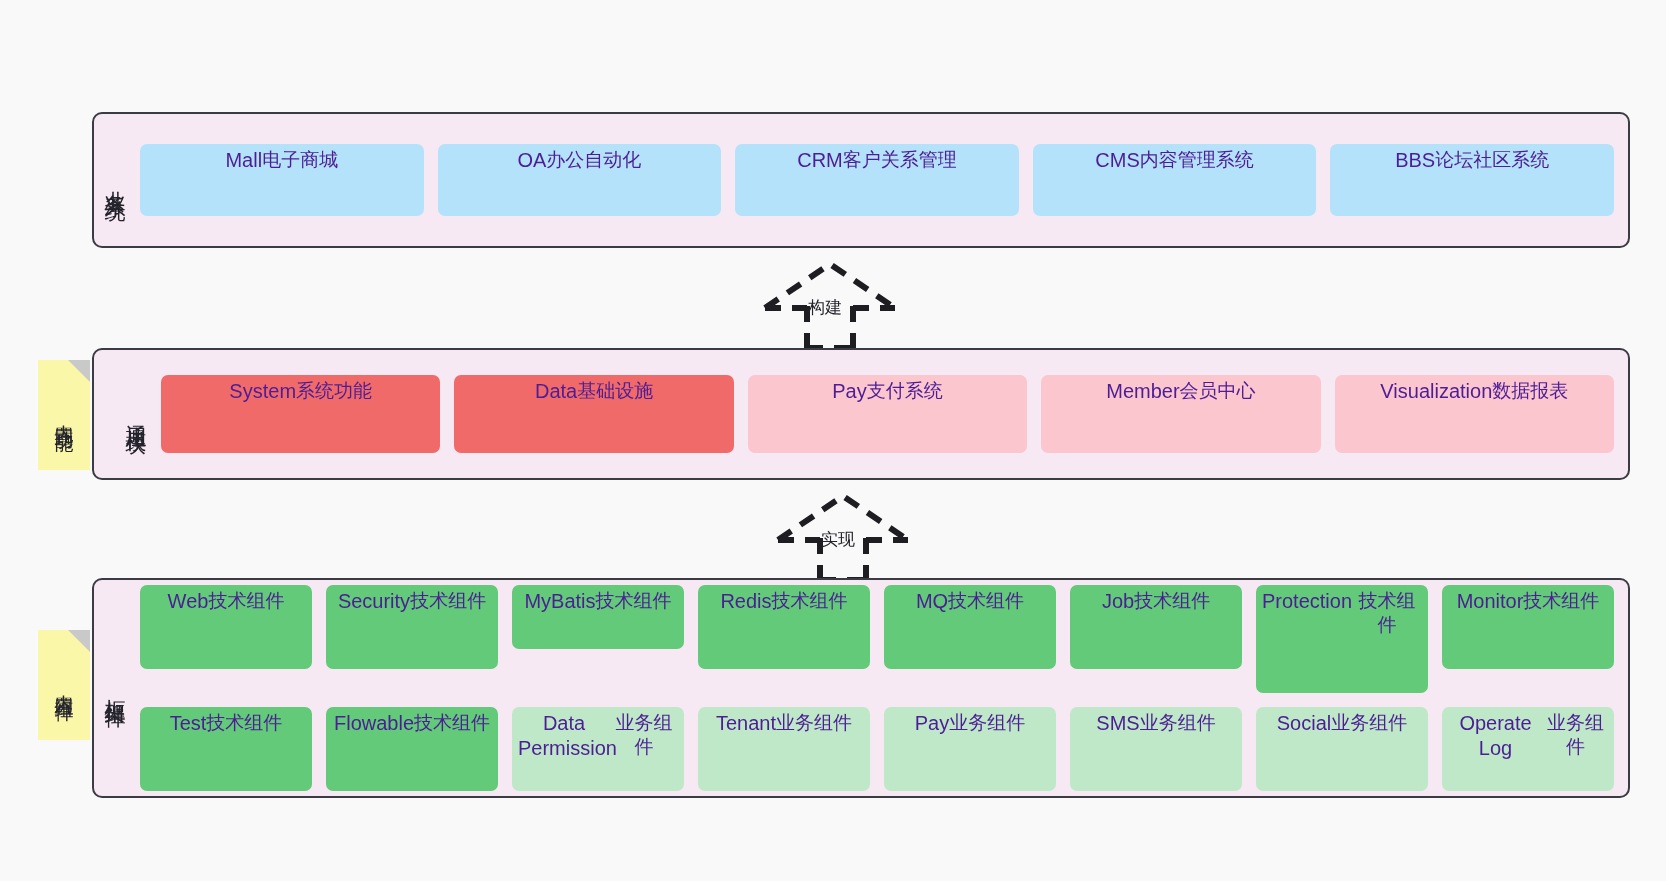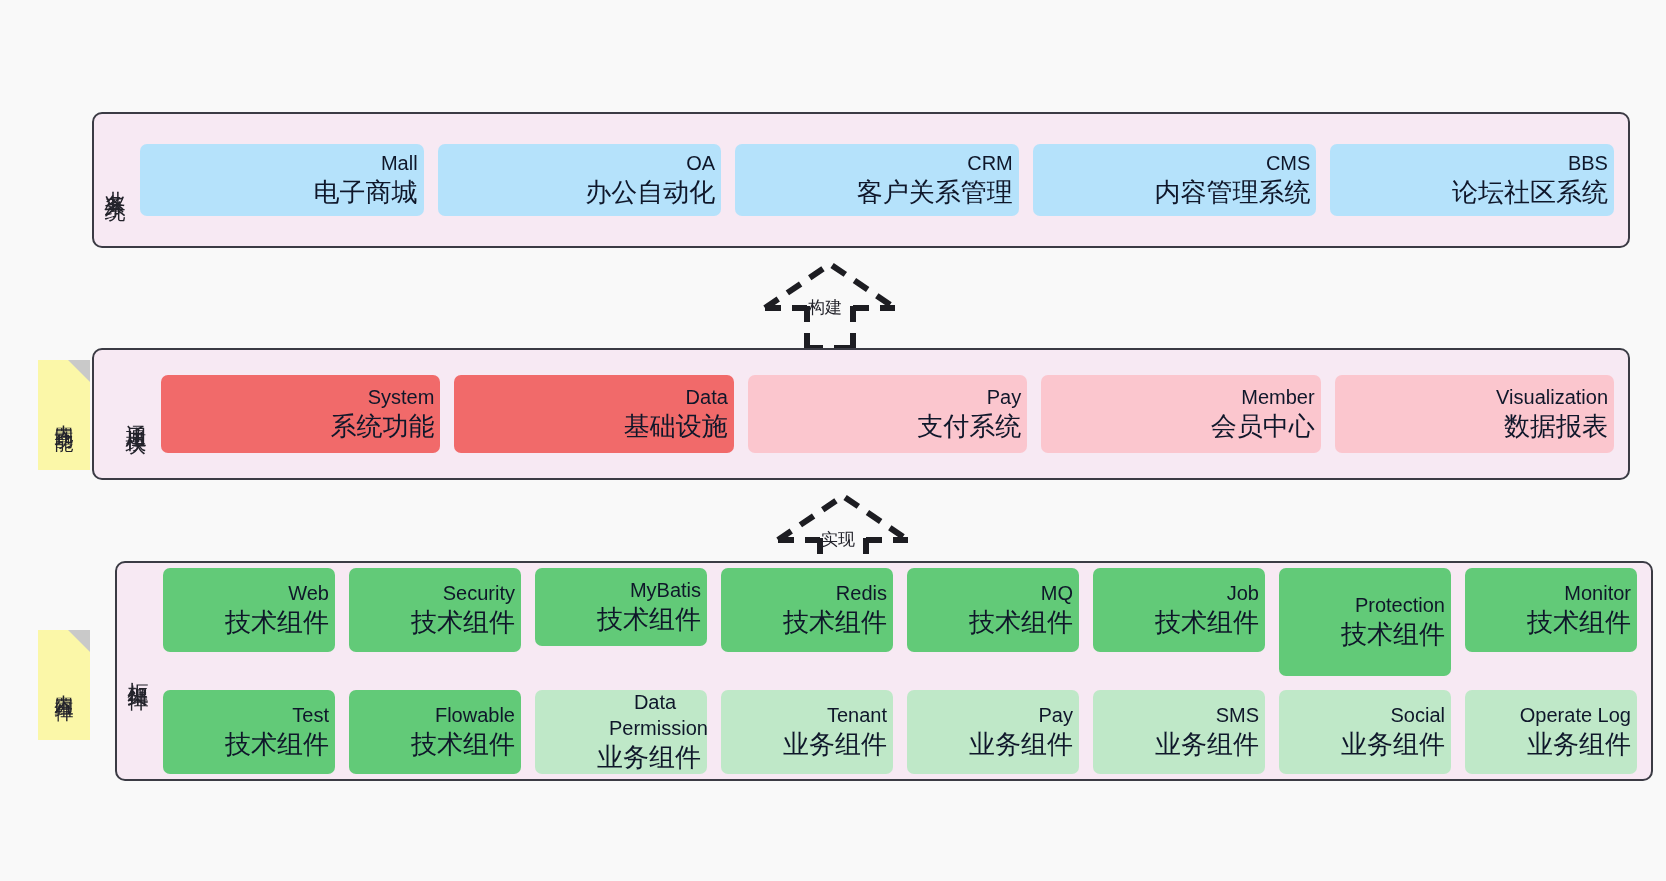--- a/index.html
+++ b/index.html
@@ -55,30 +55,30 @@
   .card-rows {
     display: flex;
     flex-direction: column;
     width: 100%;
     gap: 14px;
   }
   .card {
     flex: 1 1 0;
     border-radius: 7px;
     display: flex;
-    flex-direction: column;
-    align-items: flex-end;
+    flex-direction: row;
+    align-items: flex-start;
     justify-content: center;
     text-align: center;
-    color: #0f172a;
+    color: #4c1d95;
     line-height: 1.26;
     padding: 4px 6px;
   }
   .card .t1 { font-size: 20px; }
-  .card .t2 { font-size: 26px; }
+  .card .t2 { font-size: 19px; }
 
   .blue   { background: #b5e2fb; }
   .red    { background: #f16a6a; }
   .pink   { background: #fbc6ce; }
   .green  { background: #62ca78; }
   .lgreen { background: #bfe8c8; }
 
   
   .note {
     position: absolute;
@@ -205,37 +205,37 @@
       <path d="M 10 50 L 75 6 L 140 50" fill="none" stroke="#1d1d22" stroke-width="6" stroke-dasharray="16,11" stroke-linecap="butt"></path>
       <path d="M 52 48 L 52 92" fill="none" stroke="#1d1d22" stroke-width="6" stroke-dasharray="16,11"></path>
       <path d="M 98 48 L 98 92" fill="none" stroke="#1d1d22" stroke-width="6" stroke-dasharray="16,11"></path>
       <path d="M 10 50 L 52 50" fill="none" stroke="#1d1d22" stroke-width="6" stroke-dasharray="16,11"></path>
       <path d="M 98 50 L 140 50" fill="none" stroke="#1d1d22" stroke-width="6" stroke-dasharray="16,11"></path>
       <path d="M 52 90 L 98 90" fill="none" stroke="#1d1d22" stroke-width="6" stroke-dasharray="16,11"></path>
     </svg>
     <div class="label" style="left:53px; top:38px;">实现</div>
   </div>
 
-  <div class="layer" id="layer-2" style="left:92px; top:561px; width:1538px; height:220px;margin-left:23px;">
+  <div class="layer" id="layer-2" style="left:92px; top:578px; width:1538px; height:220px;">
     <div class="layer-title">
       <span>框架组件</span>
     </div>
     <div class="layer-body">
       <div class="card-rows">
 
         <div class="card-row">
           <div class="card green" style="height:84px">
             <div class="t1">Web</div>
             <div class="t2">技术组件</div>
           </div>
           <div class="card green" style="height:84px">
             <div class="t1">Security</div>
             <div class="t2">技术组件</div>
           </div>
-          <div class="card green" style="height:78px">
+          <div class="card green" style="height:64px">
             <div class="t1">MyBatis</div>
             <div class="t2">技术组件</div>
           </div>
           <div class="card green" style="height:84px">
             <div class="t1">Redis</div>
             <div class="t2">技术组件</div>
           </div>
           <div class="card green" style="height:84px">
             <div class="t1">MQ</div>
             <div class="t2">技术组件</div>

